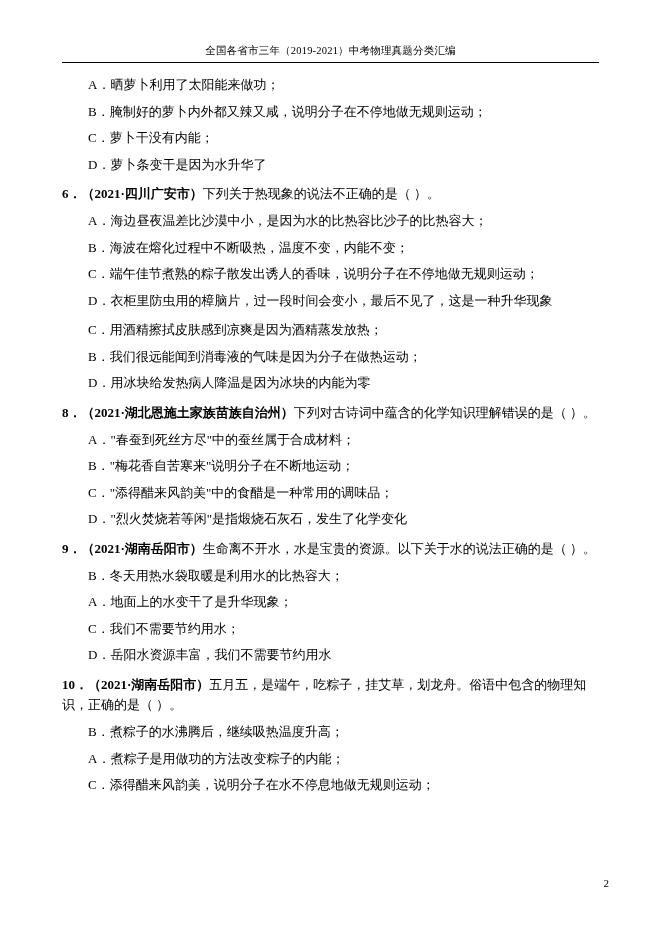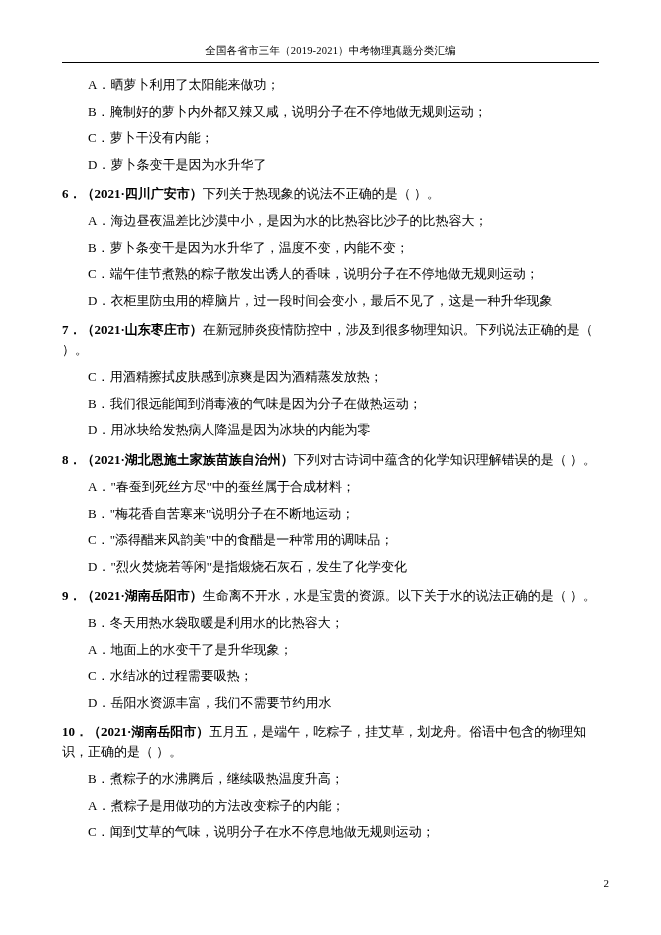--- a/index.html
+++ b/index.html
@@ -74,37 +74,36 @@
   <div class="header">全国各省市三年（2019-2021）中考物理真题分类汇编</div>
   <hr class="header-rule">
 
   <div class="content">
       <p class="opt">A．晒萝卜利用了太阳能来做功；</p>
       <p class="opt">B．腌制好的萝卜内外都又辣又咸，说明分子在不停地做无规则运动；</p>
       <p class="opt">C．萝卜干没有内能；</p>
       <p class="opt opt-last">D．萝卜条变干是因为水升华了</p>
       <p class="q-stem"><span class="src">6．（2021·四川广安市）</span><span class="rest">下列关于热现象的说法不正确的是（    ）。</span></p>
       <p class="opt">A．海边昼夜温差比沙漠中小，是因为水的比热容比沙子的比热容大；</p>
-      <p class="opt">B．萝卜条变干是因为水升华了，温度不变，内能不变；</p>
+      <p class="opt">B．海波在熔化过程中不断吸热，温度不变，内能不变；</p>
       <p class="opt">C．端午佳节煮熟的粽子散发出诱人的香味，说明分子在不停地做无规则运动；</p>
       <p class="opt opt-last">D．衣柜里防虫用的樟脑片，过一段时间会变小，最后不见了，这是一种升华现象</p>
-      <p class="q-stem"><span class="src">7．（2021·山东枣庄市）</span><span class="rest">在新冠肺炎疫情防控中，涉及到很多物理知识。下列说法正确的是（    ）。</span></p>
       <p class="opt">C．用酒精擦拭皮肤感到凉爽是因为酒精蒸发放热；</p>
       <p class="opt">B．我们很远能闻到消毒液的气味是因为分子在做热运动；</p>
       <p class="opt opt-last">D．用冰块给发热病人降温是因为冰块的内能为零</p>
       <p class="q-stem"><span class="src">8．（2021·湖北恩施土家族苗族自治州）</span><span class="rest">下列对古诗词中蕴含的化学知识理解错误的是（    ）。</span></p>
       <p class="opt">A．"春蚕到死丝方尽"中的蚕丝属于合成材料；</p>
       <p class="opt">B．"梅花香自苦寒来"说明分子在不断地运动；</p>
       <p class="opt">C．"添得醋来风韵美"中的食醋是一种常用的调味品；</p>
       <p class="opt opt-last">D．"烈火焚烧若等闲"是指煅烧石灰石，发生了化学变化</p>
       <p class="q-stem"><span class="src">9．（2021·湖南岳阳市）</span><span class="rest">生命离不开水，水是宝贵的资源。以下关于水的说法正确的是（    ）。</span></p>
       <p class="opt">B．冬天用热水袋取暖是利用水的比热容大；</p>
       <p class="opt">A．地面上的水变干了是升华现象；</p>
-      <p class="opt">C．水结冰的过程需要吸热；</p>
+      <p class="opt">C．我们不需要节约用水；</p>
       <p class="opt opt-last">D．岳阳水资源丰富，我们不需要节约用水</p>
       <p class="q-stem"><span class="src">10．（2021·湖南岳阳市）</span><span class="rest">五月五，是端午，吃粽子，挂艾草，划龙舟。俗语中包含的物理知识，正确的是（    ）。</span></p>
       <p class="opt">B．煮粽子的水沸腾后，继续吸热温度升高；</p>
       <p class="opt">A．煮粽子是用做功的方法改变粽子的内能；</p>
-      <p class="opt opt-last">C．闻到艾草的气味，说明分子在水不停息地做无规则运动；</p>
+      <p class="opt opt-last">C．添得醋来风韵美，说明分子在水不停息地做无规则运动；</p>
     </div>
 
   <div class="pagenum">2</div>
 </div>
 
 </body></html>

